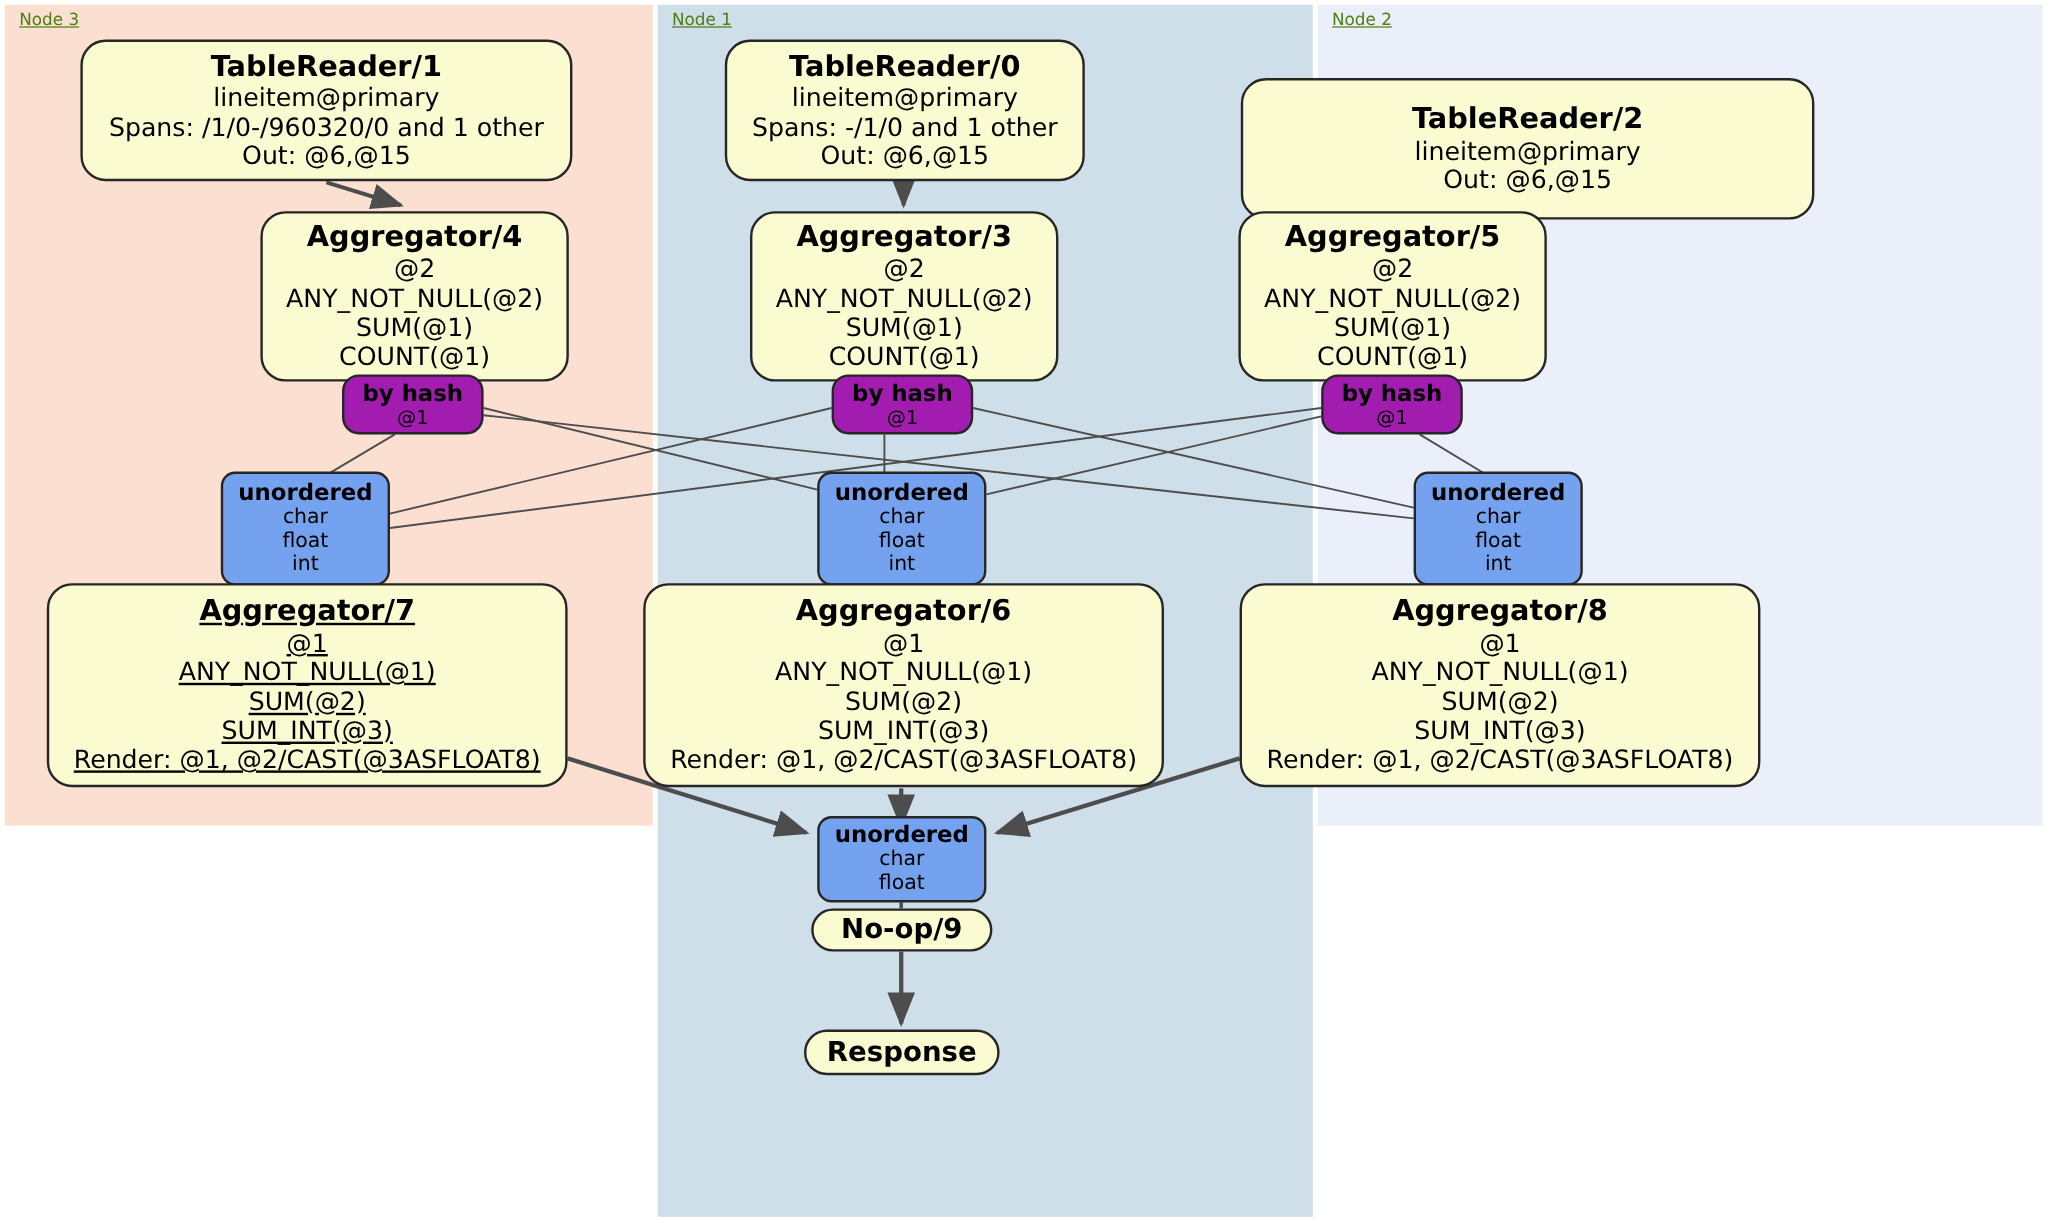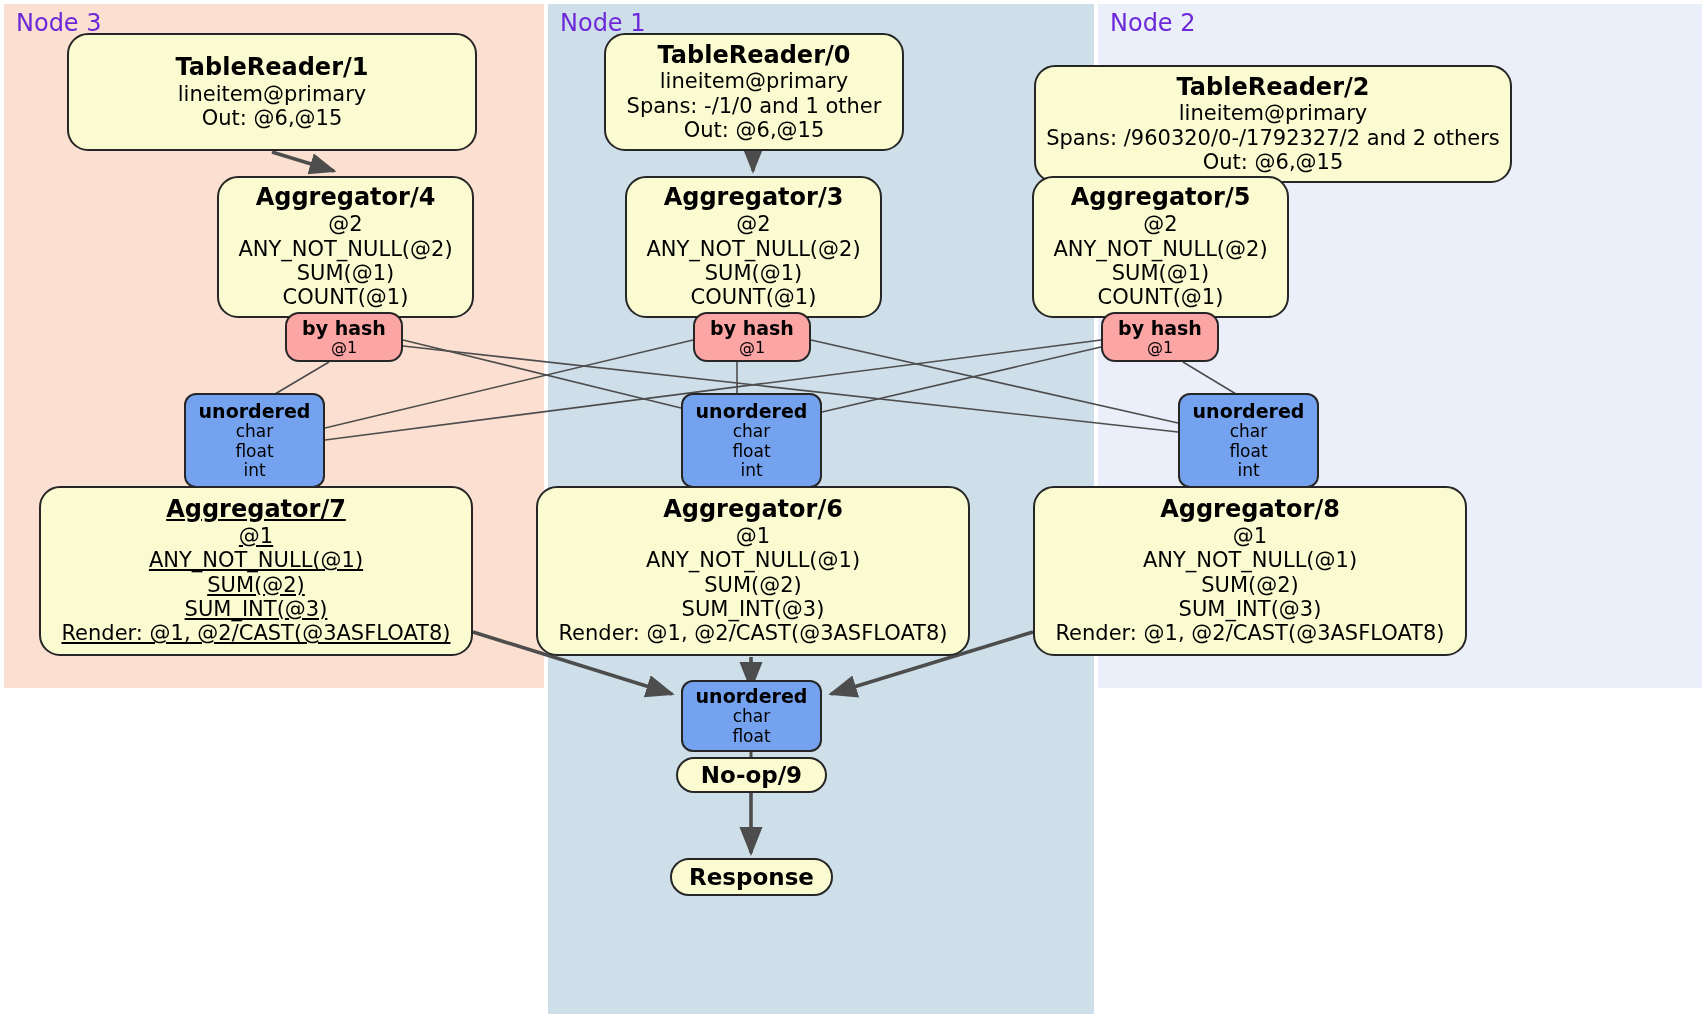--- a/index.html
+++ b/index.html
@@ -19,24 +19,25 @@
   }
   
   .cluster {
     position: absolute;
     box-sizing: border-box;
   }
   .cluster-label {
     position: absolute;
     top: 6px;
     left: 12px;
-    font-size: 24px;
-    color: #6d28d9;
+    font-size: 14px;
+    color: #4d7c0f;
     line-height: 1.1;
     white-space: nowrap;
+    text-decoration: underline;
   }
   #cluster-node3 { left: 4px;    top: 4px;  width: 540px;  height: 684px; background: #fbe0d1; }
   #cluster-node1 { left: 548px;  top: 4px;  width: 546px;  height: 1010px; background: #cfdfe9; }
   #cluster-node2 { left: 1098px; top: 4px;  width: 604px;  height: 684px; background: #eaeff9; }
 
   
   #edges {
     position: absolute;
     left: 0; top: 0;
     width: 1706px;
@@ -55,21 +56,21 @@
     display: flex;
     flex-direction: column;
     justify-content: center;
     align-items: center;
     padding: 4px 10px;
   }
   .proc {
     background: #fbfbd2;
   }
   .router {
-    background: #fca5a5;
+    background: #a21caf;
     border-radius: 14px;
   }
   .sync {
     background: #74a2ee;
     border-radius: 12px;
   }
   .node .title {
     font-weight: bold;
     font-size: 24px;
     line-height: 1.16;
@@ -172,34 +173,34 @@
     </g>
 
     <g stroke="#4d4d4d" stroke-width="3.6" fill="none" marker-end="url(#arrowBig)">
       <path d="M751,793 L751,853"></path>
     </g>
   </svg>
 
   <div class="node proc" id="tr1">
     <div class="title">TableReader/1</div>
     <div class="line">lineitem@primary</div>
+    <div class="line">Spans: /1/0-/960320/0 and 1 other</div>
     <div class="line">Out: @6,@15</div>
   </div>
 
   <div class="node proc" id="tr0">
     <div class="title">TableReader/0</div>
     <div class="line">lineitem@primary</div>
     <div class="line">Spans: -/1/0 and 1 other</div>
     <div class="line">Out: @6,@15</div>
   </div>
 
   <div class="node proc" id="tr2">
     <div class="title">TableReader/2</div>
     <div class="line">lineitem@primary</div>
-    <div class="line">Spans: /960320/0-/1792327/2 and 2 others</div>
     <div class="line">Out: @6,@15</div>
   </div>
 
   <div class="node proc" id="agg4">
     <div class="title">Aggregator/4</div>
     <div class="line">@2</div>
     <div class="line">ANY_NOT_NULL(@2)</div>
     <div class="line">SUM(@1)</div>
     <div class="line">COUNT(@1)</div>
   </div>

